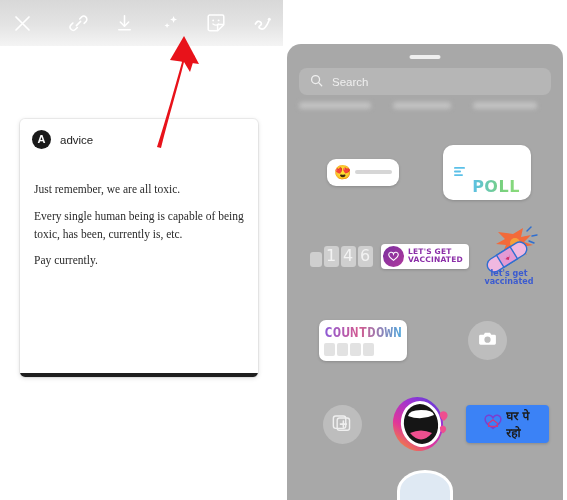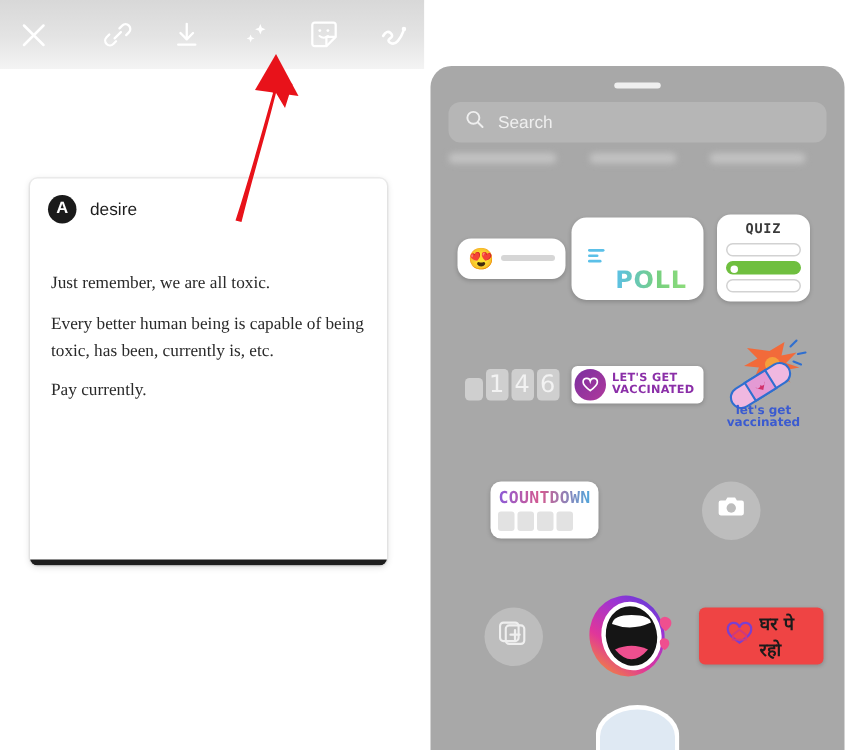--- a/index.html
+++ b/index.html
@@ -342,21 +342,21 @@
 
   
   .sticker-countdown {
     background: #ffffff;
     border-radius: 7px;
     padding: 4px 5px 5px 5px;
     box-shadow: 0 1px 3px rgba(0,0,0,0.18);
   }
   .cd-title {
     font-family: "DejaVu Sans Mono", monospace;
-    font-size: 11px;
+    font-size: 14px;
     font-weight: 700;
     letter-spacing: 0.2px;
     margin-bottom: 3px;
     background: linear-gradient(90deg, #8b5bd8 0%, #d45a8f 45%, #4fa8dd 100%);
     -webkit-background-clip: text;
     background-clip: text;
     color: transparent;
     text-decoration: underline;
   }
   .cd-cells { display: flex; gap: 2px; }
@@ -379,21 +379,21 @@
     display: flex;
     align-items: center;
     justify-content: center;
   }
 
   
   .sticker-mouth { position: relative; width: 70px; height: 62px; }
 
   
   .sticker-hindi {
-    background: #ef4444;
+    background: #3b82f6;
     border-radius: 4px;
     display: flex;
     align-items: center;
     gap: 4px;
     padding: 2px 18px;
     box-shadow: 0 1px 3px rgba(0,0,0,0.18);
   }
   .hindi-text {
     font-family: "DejaVu Sans", sans-serif;
     font-size: 12px;
@@ -490,25 +490,25 @@
             <circle cx="18.3" cy="7.3" r="1.5" fill="#ffffff"></circle>
           </svg>
         </span>
       </div>
 
     </div>
 
     <div id="story-card">
       <div id="card-header">
         <div id="avatar">A</div>
-        <div id="account-name">desire</div>
+        <div id="account-name">advice</div>
       </div>
       <div id="card-body">
         <p class="card-para">Just remember, we are all toxic.</p>
-        <p class="card-para">Every better human being is capable of being toxic, has been, currently is, etc.</p>
+        <p class="card-para">Every single human being is capable of being toxic, has been, currently is, etc.</p>
         <p class="card-para">Pay currently.</p>
       </div>
       <div id="card-rule"></div>
     </div>
 
     <svg id="arrow-toolbar" viewBox="0 0 74 122">
       <path d="M16 120 L40 40 L40 40 Z" fill="none"></path>
       <path d="M18 120 C 26 88, 34 62, 41 34 L47 44 L52 28 L34 22 L39 34 C 31 62, 24 88, 14 119 Z" fill="#e8121a"></path>
       <path d="M41 8 L56 36 L27 32 Z" fill="#e8121a"></path>
     </svg>
@@ -554,28 +554,20 @@
                 <svg width="13" height="11" viewBox="0 0 13 11">
                   <rect x="0" y="1" width="11" height="1.8" rx="0.9" fill="#5bc0e8"></rect>
                   <rect x="0" y="4.6" width="7" height="1.8" rx="0.9" fill="#5bc0e8"></rect>
                   <rect x="0" y="8.2" width="9" height="1.8" rx="0.9" fill="#5bc0e8"></rect>
                 </svg>
               </span>
               <span class="poll-word">POLL</span>
             </div>
           </div>
 
-          <div class="cell">
-            <div class="sticker-quiz">
-              <div class="quiz-title">QUIZ</div>
-              <div class="quiz-opt"></div>
-              <div class="quiz-opt correct"></div>
-              <div class="quiz-opt" style="margin-bottom:0;"></div>
-            </div>
-          </div>
 
         </div>
 
         <div class="grid-row">
 
           <div class="cell">
             <div class="sticker-counter">
               <span class="ctr-digit blank"></span>
               <span class="ctr-digit">1</span>
               <span class="ctr-digit">4</span>

